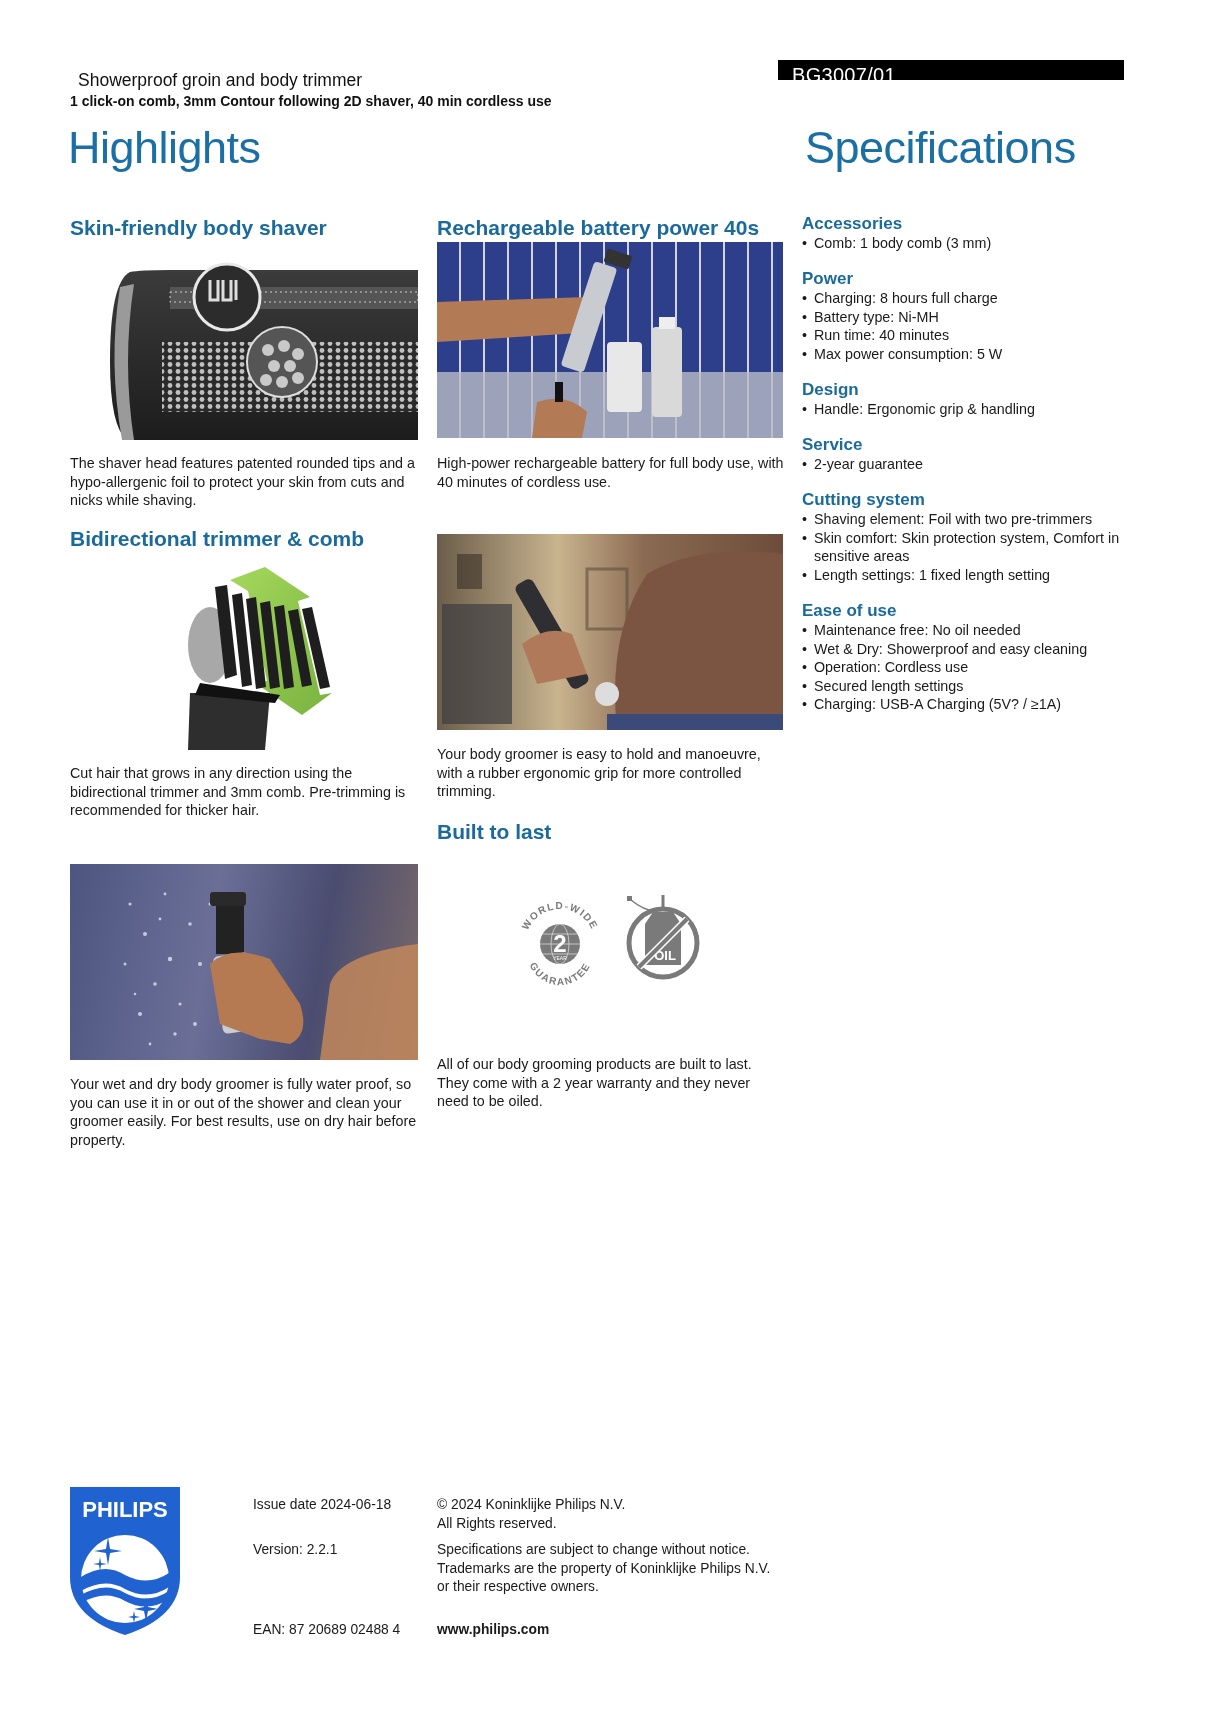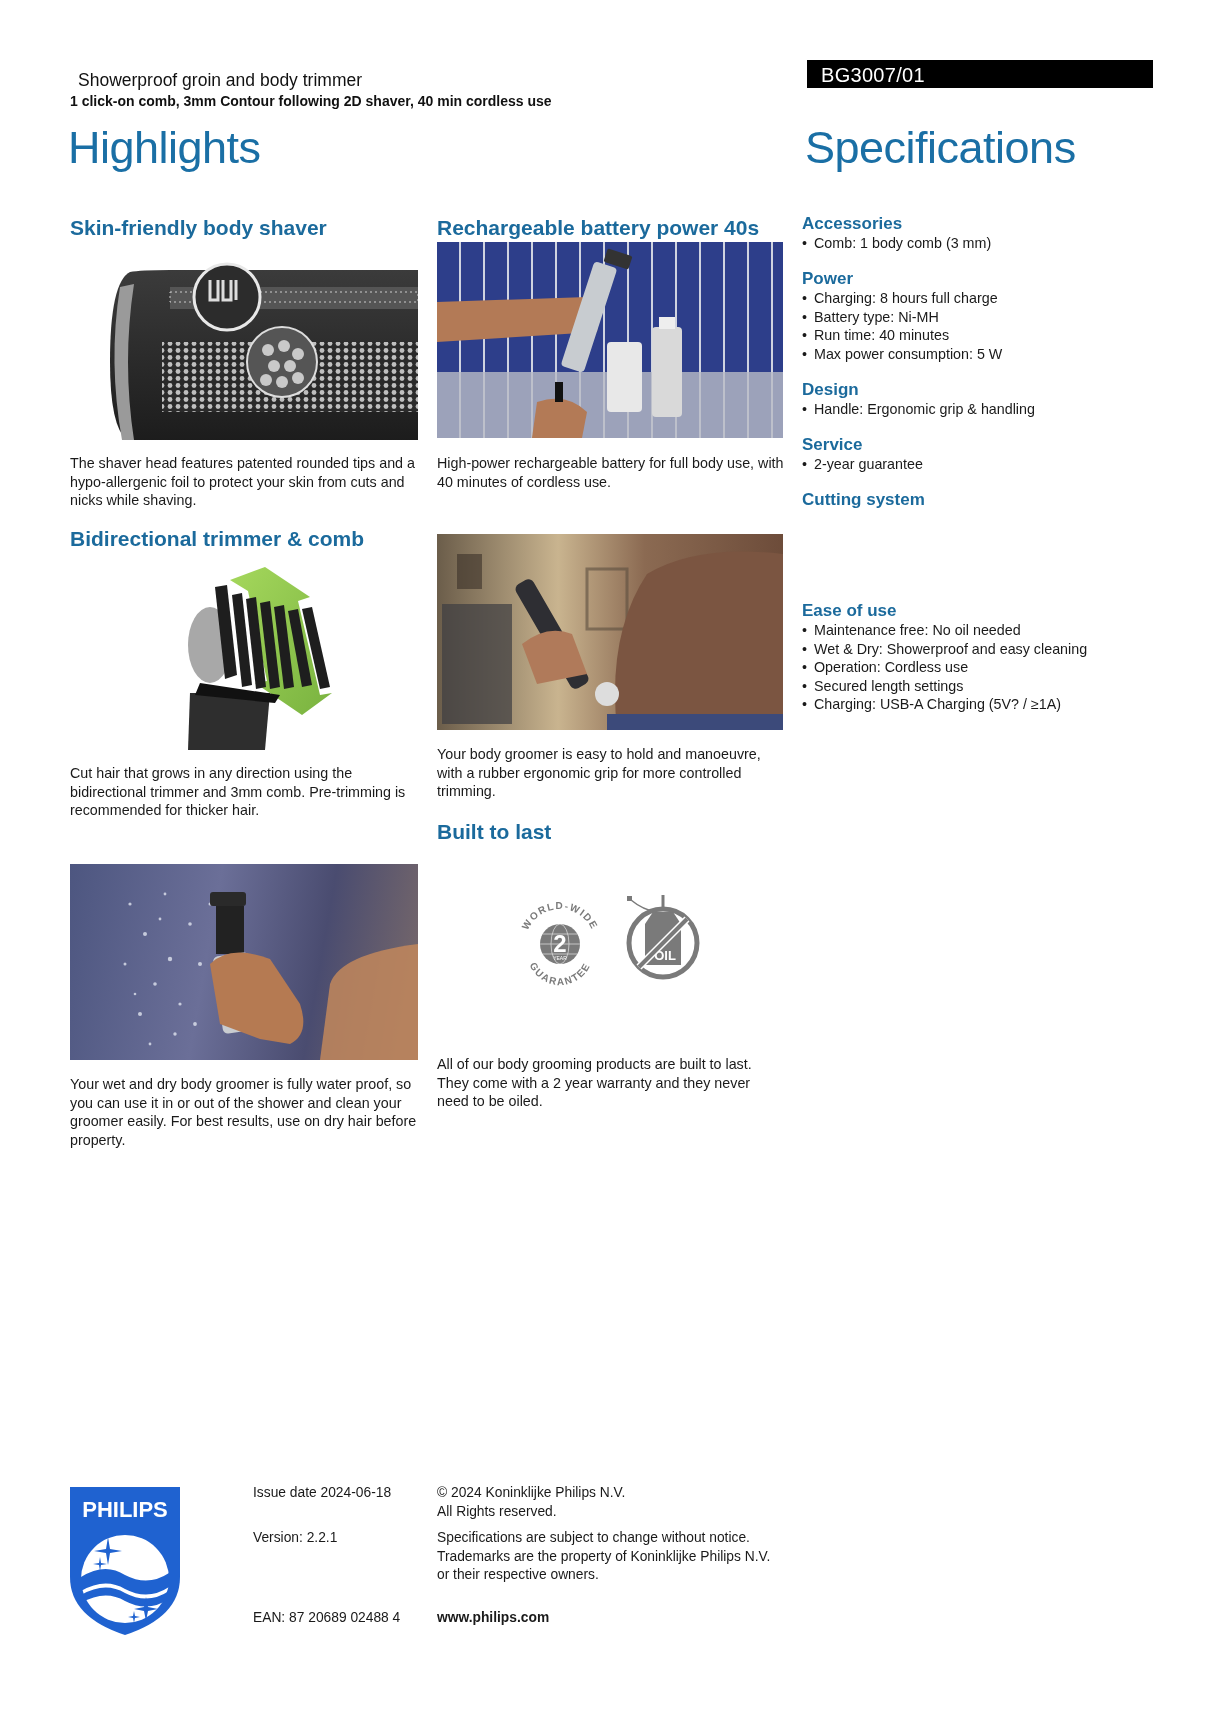--- a/index.html
+++ b/index.html
@@ -4,40 +4,40 @@
   <style>
     * { box-sizing: border-box; margin: 0; padding: 0; }
     html, body { width: 1214px; height: 1717px; background: #ffffff; }
     body { position: relative; font-family: "Liberation Sans", sans-serif; color: #1a1a1a; overflow: hidden; }
 
     .abs { position: absolute; }
 
     
     .prod-title { left: 70px; top: 70px; font-size: 17.5px; color: #111; margin-left: 8px; }
     .prod-sub { left: 70px; top: 93px; font-size: 14px; color: #111; font-weight: bold; }
-    .model-bar { left: 807px; top: 60px; width: 346px; height: 28px; background: #000; color: #fff; font-size: 20px; line-height: 31px; padding-left: 14px; letter-spacing: 0.3px; }
+    .model-bar { left: 778px; top: 60px; width: 346px; height: 20px; background: #000; color: #fff; font-size: 20px; line-height: 31px; padding-left: 14px; letter-spacing: 0.3px; }
 
     .big-head { font-size: 45px; color: #1a6fa5; font-weight: normal; letter-spacing: -0.5px; }
     .hl-head { left: 68px; top: 122px; }
     .sp-head { left: 805px; top: 122px; }
 
     
     .feat-title { font-size: 21px; font-weight: bold; color: #1b6a9c; }
     .feat-text { font-size: 14.3px; line-height: 18.6px; color: #1a1a1a; width: 348px; }
     .img { overflow: hidden; }
 
     
     .spec-group { width: 360px; }
     .spec-title { font-size: 17px; font-weight: bold; color: #1b6a9c; line-height: 20px; }
     .spec-list { list-style: none; }
     .spec-list li { font-size: 14.3px; line-height: 18.6px; padding-left: 12px; position: relative; color: #1a1a1a; }
     .spec-list li::before { content: "•"; position: absolute; left: 0; top: 0; }
 
     
-    .foot { font-size: 13.8px; line-height: 18.6px; color: #1a1a1a; }
+    .foot { font-size: 13.8px; line-height: 18.6px; color: #1a1a1a; margin-top: 12px; }
     .foot-bold { font-weight: bold; }
   </style>
 </head>
 <body>
 
 <div class="abs prod-title">Showerproof groin and body trimmer</div>
 <div class="abs prod-sub">1 click-on comb, 3mm Contour following 2D shaver, 40 min cordless use</div>
 <div class="abs model-bar">BG3007/01</div>
 
 <h1 class="abs big-head hl-head">Highlights</h1>
@@ -250,20 +250,25 @@
 
 <div class="abs spec-group" style="left:802px; top:435px;">
   <div class="spec-title">Service</div>
   <ul class="spec-list">
     <li>2-year guarantee</li>
   </ul>
 </div>
 
 <div class="abs spec-group" style="left:802px; top:490px;">
   <div class="spec-title">Cutting system</div>
+  <ul class="spec-list">
+    <li>Shaving element: Foil with two pre-trimmers</li>
+    <li>Skin comfort: Skin protection system, Comfort in sensitive areas</li>
+    <li>Length settings: 1 fixed length setting</li>
+  </ul>
 </div>
 
 <div class="abs spec-group" style="left:802px; top:601px;">
   <div class="spec-title">Ease of use</div>
   <ul class="spec-list">
     <li>Maintenance free: No oil needed</li>
     <li>Wet &amp; Dry: Showerproof and easy cleaning</li>
     <li>Operation: Cordless use</li>
     <li>Secured length settings</li>
     <li>Charging: USB-A Charging (5V? / ≥1A)</li>

